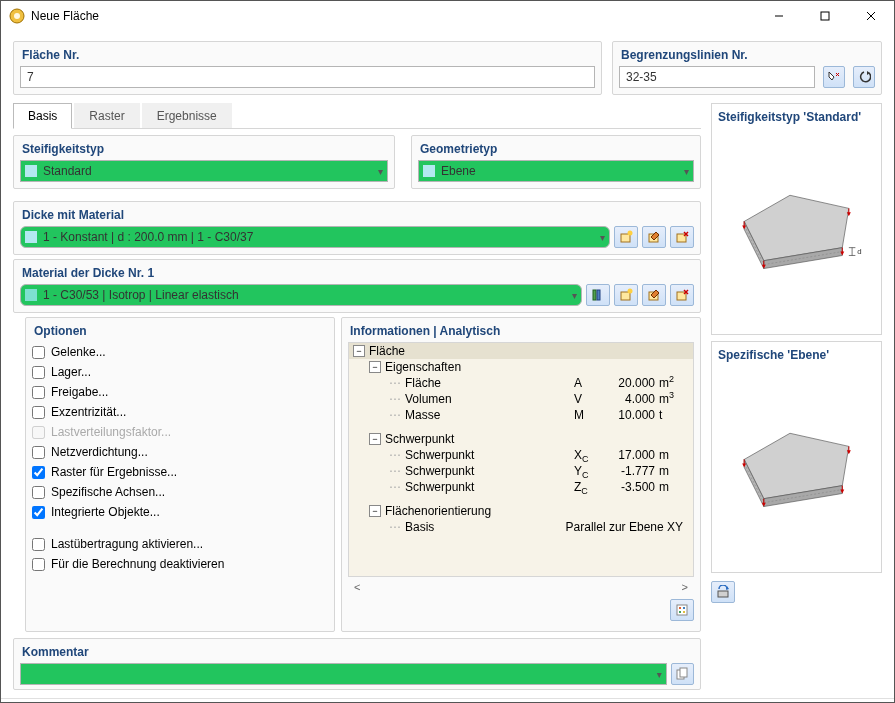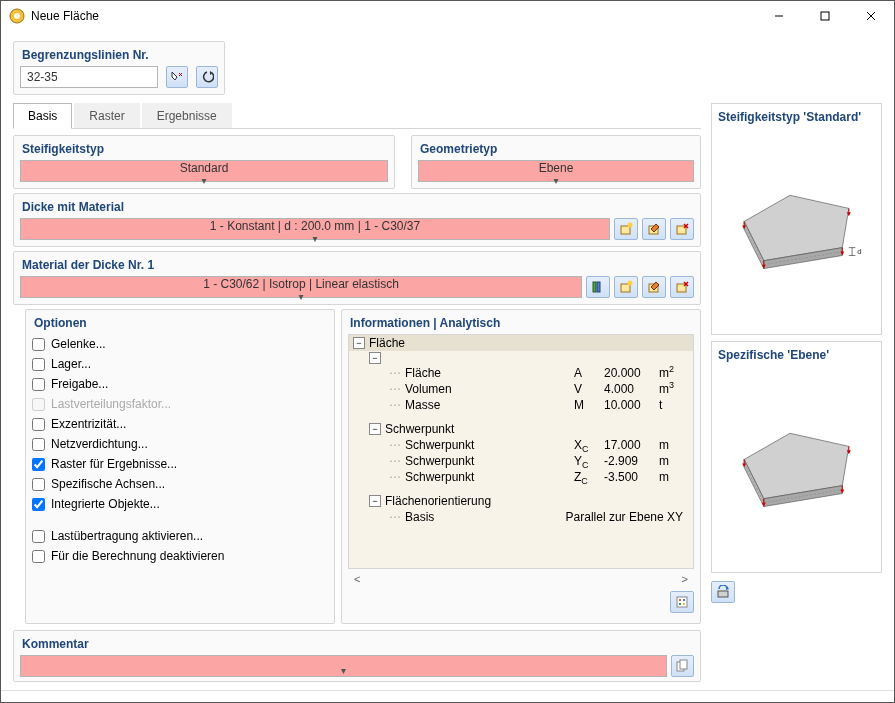--- a/index.html
+++ b/index.html
@@ -8,56 +8,56 @@
 .titlebar .app-icon { width: 16px; height: 16px; margin-right: 6px; }
 .titlebar .title { flex: 1; color: #000; }
 .titlebar .win-btns { display: flex; }
 .titlebar .win-btn { width: 46px; height: 30px; display: flex; align-items: center; justify-content: center; cursor: pointer; }
 .content { padding: 10px 12px 8px 12px; }
 .top-row { display: flex; gap: 10px; margin-bottom: 8px; }
 .group { border: 1px solid #d6d6d6; background: #fafafa; border-radius: 2px; }
 .group-header { font-weight: bold; color: #20477a; padding: 6px 8px 4px 8px; font-size: 12px; }
 .group-body { padding: 0 6px 6px 6px; }
 .flache-group { flex: 1; }
-.begrenz-group { width: 212px; }
+.begrenz-group { width: 270px; }
 .input-field { width: 100%; height: 22px; border: 1px solid #b5b5b5; background: #fff; padding: 0 6px; color: #333; }
 .begrenz-row { display: flex; gap: 8px; align-items: flex-start; }
 .begrenz-row .input-field { flex: 1; }
 .icon-btn { width: 24px; height: 22px; border: 1px solid #9cb8d8; background: linear-gradient(#e6eefb,#cfe1f7); display: flex; align-items: center; justify-content: center; cursor: pointer; border-radius: 2px; }
 .icon-btn.small { width: 22px; }
 .main-row { display: flex; gap: 10px; }
 .left-col { width: 688px; }
 .right-col { flex: 1; display: flex; flex-direction: column; gap: 6px; }
 .tabs { display: flex; border-bottom: 1px solid #d6d6d6; margin-bottom: 6px; }
 .tab { padding: 5px 14px; color: #555; cursor: pointer; border: 1px solid transparent; border-bottom: none; background: #f0f0f0; margin-right: 2px; }
 .tab.active { background: #fff; border-color: #bbb; border-bottom: 1px solid #fff; margin-bottom: -1px; color: #000; }
-.stiff-row { display: flex; gap: 16px; margin-bottom: 4px; justify-content: space-between; }
+.stiff-row { display: flex; gap: 16px; margin-bottom: 12px; justify-content: space-between; }
 .stiff-group { flex: 1; }
 .geo-group { width: 290px; }
-.dropdown { width: 100%; height: 22px; border: 1px solid #b5b5b5; background: #fca5a5; display: flex; align-items: center; padding: 0 4px; cursor: pointer; flex-direction: column; }
+.dropdown { width: 100%; height: 22px; border: 1px solid #b5b5b5; background: #22c55e; display: flex; align-items: center; padding: 0 4px; cursor: pointer; }
 .dropdown .swatch { width: 12px; height: 12px; background: #b3e8f0; margin-right: 6px; }
 .dropdown .val { flex: 1; color: #333; }
 .dropdown .chev { color: #555; font-size: 10px; }
 .full-group { margin-bottom: 4px; }
 .row-buttons { display: flex; align-items: center; gap: 4px; }
-.row-buttons .dropdown { flex: 1; }
+.row-buttons .dropdown { flex: 1; border-radius: 6px; }
 .mid-row { display: flex; gap: 6px; margin-bottom: 6px; padding-left: 12px; }
 .opt-group { width: 310px; }
 .info-group { flex: 1; }
 .checkbox-row { display: flex; align-items: center; padding: 3px 0; cursor: pointer; }
 .checkbox-row input { margin-right: 6px; width: 13px; height: 13px; }
 .checkbox-row.disabled { color: #aaa; }
 .tree { background: #f7f3e8; border: 1px solid #d6d6d6; height: 235px; overflow: auto; font-size: 12px; }
 .tree-row { display: flex; align-items: center; padding: 1px 4px; }
 .tree-toggle { width: 12px; height: 12px; border: 1px solid #888; display: inline-flex; align-items: center; justify-content: center; font-size: 9px; margin-right: 4px; background: #fff; cursor: pointer; line-height: 1; }
 .tree-blank { width: 16px; display: inline-block; }
 .tree-dots { color: #aaa; margin: 0 4px; }
 .tree-label { flex: 1; }
 .tree-sym { width: 30px; text-align: left; }
-.tree-val { width: 55px; padding-right: 4px; }
+.tree-val { width: 55px; text-align: right; padding-right: 4px; }
 .tree-unit { width: 30px; text-align: left; }
 .tree-valtext { width: 145px; text-align: right; padding-right: 6px; }
 .tree-header-row { background: #e6e1d0; font-weight: normal; }
 .scroll-row { display: flex; justify-content: space-between; padding: 4px 6px; align-items: center; }
 .scroll-arrow { color: #666; font-size: 11px; cursor: pointer; }
 .btn-row-right { display: flex; justify-content: flex-end; padding: 2px 0 4px 0; }
 .comment-group { }
 .comment-row { display: flex; gap: 4px; align-items: center; padding-bottom: 4px;}
 .preview { border: 1px solid #d6d6d6; background: #fff; padding: 6px; }
 .preview-title { color: #20477a; font-weight: bold; margin-bottom: 4px; font-size: 12px; }
@@ -90,20 +90,26 @@
         <svg width="10" height="10">
           <line x1="1" y1="1" x2="9" y2="9" stroke="#000"></line>
           <line x1="9" y1="1" x2="1" y2="9" stroke="#000"></line>
         </svg>
       </div>
   </div>
 </div>
 
 <div class="content">
   <div class="top-row">
+    <div class="group flache-group">
+      <div class="group-header">Fläche Nr.</div>
+      <div class="group-body">
+        <input class="input-field" value="7" style="">
+      </div>
+    </div>
     <div class="group begrenz-group">
       <div class="group-header">Begrenzungslinien Nr.</div>
       <div class="group-body begrenz-row">
         <input class="input-field" value="32-35" style="">
         <div class="icon-btn small">
             <svg width="12" height="12">
               <path d="M1 1 L6 6 L4 9 L1 6 Z" fill="#fff" stroke="#333"></path>
               <line x1="8" y1="2" x2="11" y2="5" stroke="#c00"></line>
               <line x1="11" y1="2" x2="8" y2="5" stroke="#c00"></line>
             </svg>
@@ -177,21 +183,21 @@
               </svg>
             </div>
         </div>
       </div>
 
       <div class="group full-group">
         <div class="group-header">Material der Dicke Nr. 1</div>
         <div class="group-body row-buttons">
           <div class="dropdown">
             <span class="swatch" style="background:#7de0d0"></span>
-            <span class="val">1 - C30/62 | Isotrop | Linear elastisch</span>
+            <span class="val">1 - C30/53 | Isotrop | Linear elastisch</span>
             <span class="chev">▾</span>
           </div>
           <div class="icon-btn">
               <svg width="14" height="14">
                 <rect x="2" y="2" width="3" height="10" fill="#50a050" stroke="#206020"></rect>
                 <rect x="6" y="2" width="3" height="10" fill="#5080c0" stroke="#204080"></rect>
               </svg>
             </div>
           <div class="icon-btn">
               <svg width="14" height="14">
@@ -224,27 +230,27 @@
                 <span>Gelenke...</span>
               </label>
             <label class="checkbox-row">
                 <input type="checkbox" style="">
                 <span>Lager...</span>
               </label>
             <label class="checkbox-row">
                 <input type="checkbox" style="">
                 <span>Freigabe...</span>
               </label>
+            <label class="checkbox-row">
+                <input type="checkbox" style="">
+                <span>Exzentrizität...</span>
+              </label>
             <label class="checkbox-row disabled">
                 <input type="checkbox" disabled="" style="">
                 <span>Lastverteilungsfaktor...</span>
-              </label>
-            <label class="checkbox-row">
-                <input type="checkbox" style="">
-                <span>Exzentrizität...</span>
               </label>
             <label class="checkbox-row">
                 <input type="checkbox" style="">
                 <span>Netzverdichtung...</span>
               </label>
             <label class="checkbox-row">
                 <input type="checkbox" checked="" style="">
                 <span>Raster für Ergebnisse...</span>
               </label>
             <label class="checkbox-row">
@@ -271,20 +277,21 @@
           <div class="group-header">Informationen | Analytisch</div>
           <div class="group-body">
             <div class="tree">
               <div class="tree-row tree-header-row">
                   <span class="tree-toggle">−</span>
                   <span class="tree-label">Fläche</span>
                 </div>
               <div class="tree-row">
                   <span class="tree-blank"></span>
                   <span class="tree-toggle">−</span>
+                  <span class="tree-label">Eigenschaften</span>
                 </div>
               <div class="tree-row">
                   <span class="tree-blank"></span>
                   <span class="tree-blank"></span>
                   <span class="tree-dots">⋯</span>
                   <span class="tree-label">Fläche</span>
                   <span class="tree-sym">A</span>
                   <span class="tree-val">20.000</span>
                   <span class="tree-unit">m<sup>2</sup></span>
                 </div>
@@ -320,21 +327,21 @@
                   <span class="tree-sym">X<sub>C</sub></span>
                   <span class="tree-val">17.000</span>
                   <span class="tree-unit">m</span>
                 </div>
               <div class="tree-row">
                   <span class="tree-blank"></span>
                   <span class="tree-blank"></span>
                   <span class="tree-dots">⋯</span>
                   <span class="tree-label">Schwerpunkt</span>
                   <span class="tree-sym">Y<sub>C</sub></span>
-                  <span class="tree-val">-2.909</span>
+                  <span class="tree-val">-1.777</span>
                   <span class="tree-unit">m</span>
                 </div>
               <div class="tree-row">
                   <span class="tree-blank"></span>
                   <span class="tree-blank"></span>
                   <span class="tree-dots">⋯</span>
                   <span class="tree-label">Schwerpunkt</span>
                   <span class="tree-sym">Z<sub>C</sub></span>
                   <span class="tree-val">-3.500</span>
                   <span class="tree-unit">m</span>

